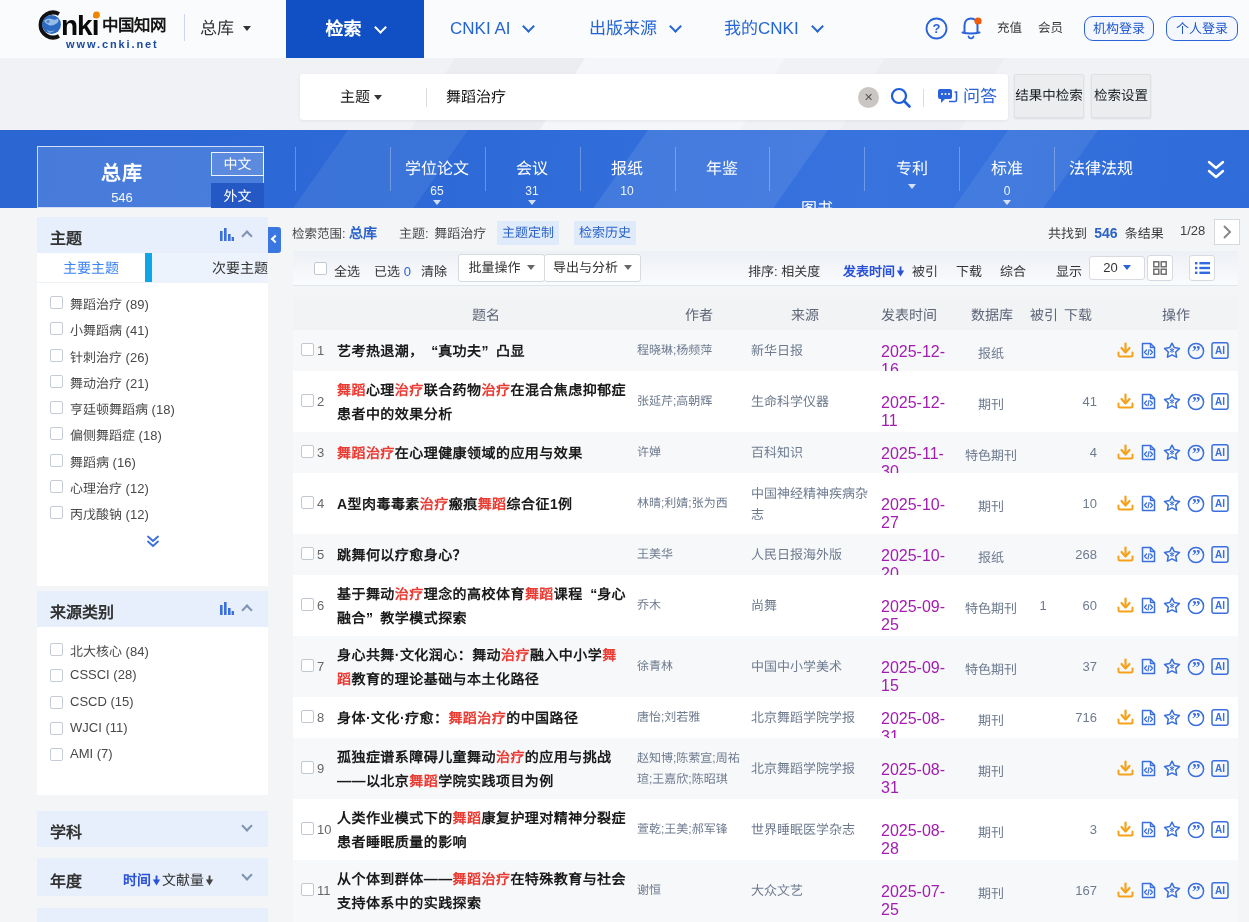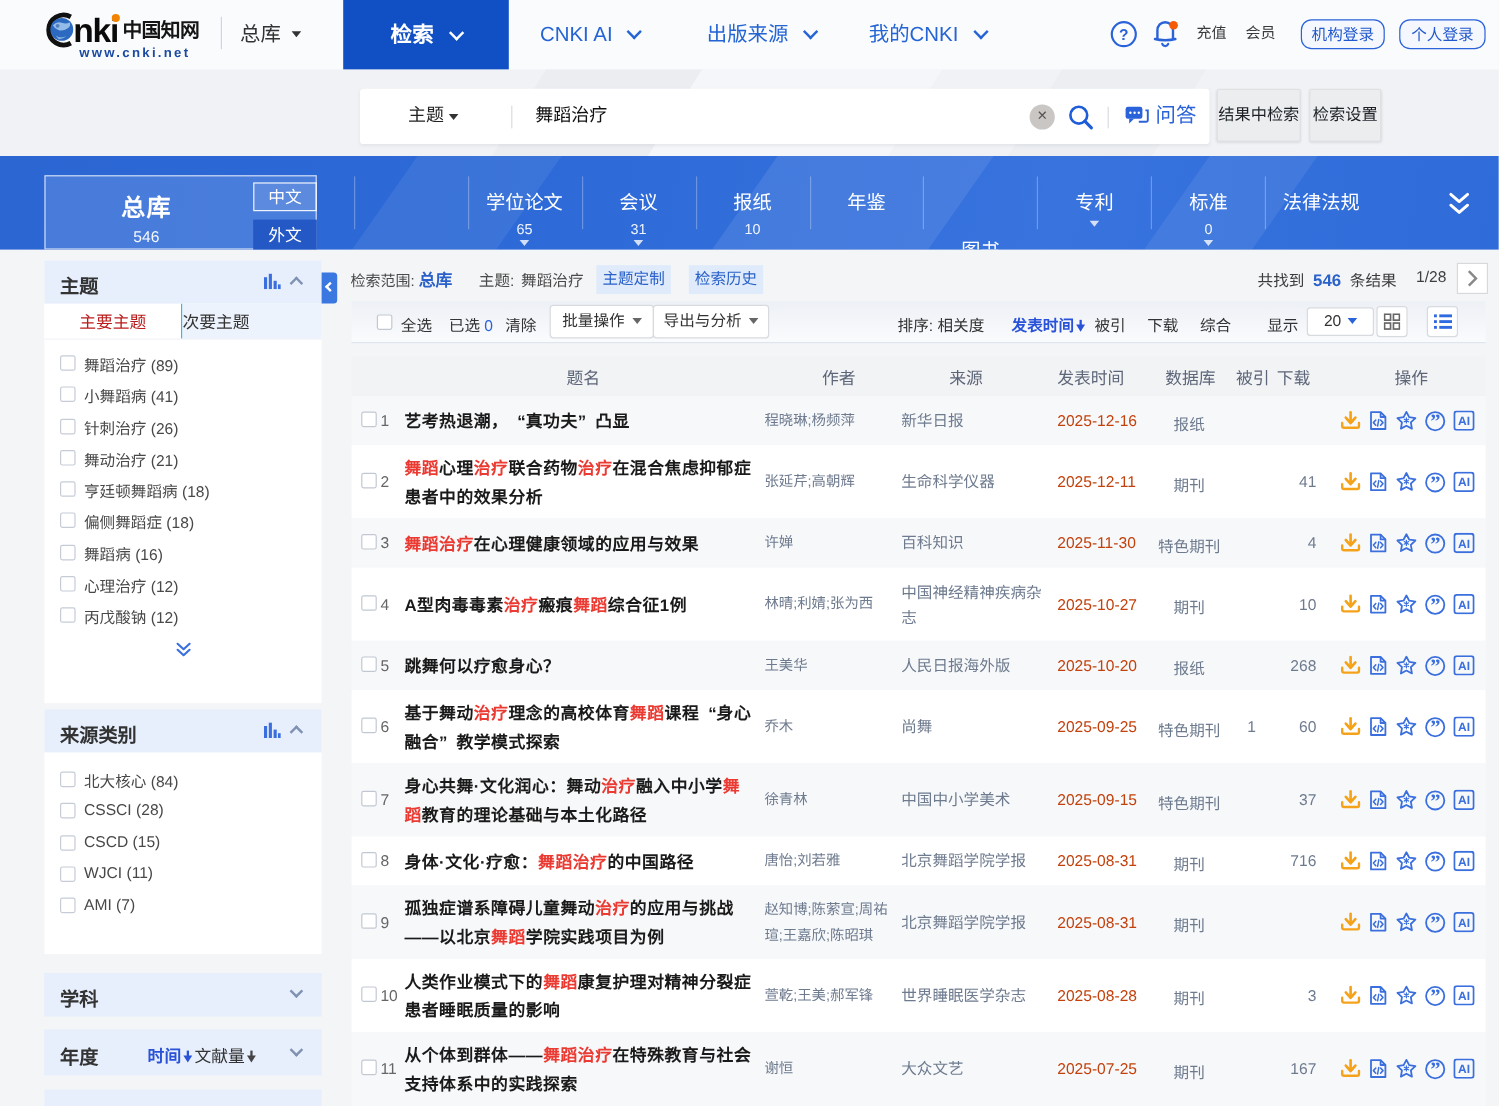--- a/index.html
+++ b/index.html
@@ -78,21 +78,21 @@
 .rrow.g { background:#f7f8fa; }
 .rrow.w { background:#fff; }
 .rcb { position:absolute; left:8px; width:13px; height:13px; border:1px solid #c2c8d2; border-radius:2px; background:#fff; }
 .rno { position:absolute; left:24px; font-size:13px; color:#666; }
 .rtitle { position:absolute; left:44px; width:302px; font-size:14px; letter-spacing:0.45px; font-weight:bold; color:#1a1a1a; line-height:24px; }
 .rtitle .hl { color:#ea3a32; }
 .lq,.rq { font-style:normal; display:inline-block; width:14.45px; letter-spacing:0; }
 .lq { text-align:right; }
 .rauth { position:absolute; left:344px; width:112px; font-size:12px; color:#6e7b8f; line-height:21px; }
 .rsrc { position:absolute; left:458px; width:124px; font-size:13px; color:#6e7b8f; line-height:21px; }
-.rdate { position:absolute; left:588px; width:80px; font-size:13px; color:#c2410c; }
+.rdate { position:absolute; left:588px; width:80px; font-size:16px; color:#a21caf; }
 .rdb { position:absolute; left:658px; width:80px; text-align:center; font-size:13px; color:#6e7b8f; }
 .rcite { position:absolute; left:738px; width:24px; text-align:center; font-size:13px; color:#6e7b8f; }
 .rdl { position:absolute; left:762px; width:42px; text-align:right; font-size:13px; color:#6e7b8f; }
 .ricons { position:absolute; left:824px; width:122px; height:18px; }
 .ricons svg { margin-right:6px; vertical-align:top; }
 </style>
 </head>
 <body>
 
 <div id="top">
@@ -225,22 +225,22 @@
         <span class="ttl">主题</span>
         <svg class="baricon" viewBox="0 0 14 13">
           <rect x="0" y="3" width="2.6" height="10" fill="#3a6fdd"></rect>
           <rect x="4" y="0" width="2.6" height="13" fill="#3a6fdd"></rect>
           <rect x="8" y="6" width="2.6" height="7" fill="#3a6fdd"></rect>
           <rect x="11.6" y="9" width="2.4" height="4" fill="#3a6fdd"></rect>
         </svg>
         <span class="chevup"></span>
       </div>
   <div style="display:flex; height:30px; border-bottom:1px solid #eef1f6;">
-    <div style="width:115px;background:#fff;color:#b91c1c;font-size:14px;text-align:center;line-height:30px;border-right:1px solid #0ea5e9;">主要主题</div>
-    <div style="width:116px;background:#edf3fc;color:#333;font-size:14px;text-align:left;line-height:30px;">次要主题</div>
+    <div style="width:115px;background:#fff;color:#3b82f6;font-size:14px;text-align:center;line-height:30px;border-right:7px solid #0ea5e9;">主要主题</div>
+    <div style="width:116px;background:#edf3fc;color:#333;font-size:14px;text-align:right;line-height:30px;">次要主题</div>
   </div>
   <div style="padding-top:7px;">
         <div class="sitem">
           <span class="cb"></span>
           <span class="lb">舞蹈治疗 (89)</span>
         </div>
         <div class="sitem">
           <span class="cb"></span>
           <span class="lb">小舞蹈病 (41)</span>
         </div>

